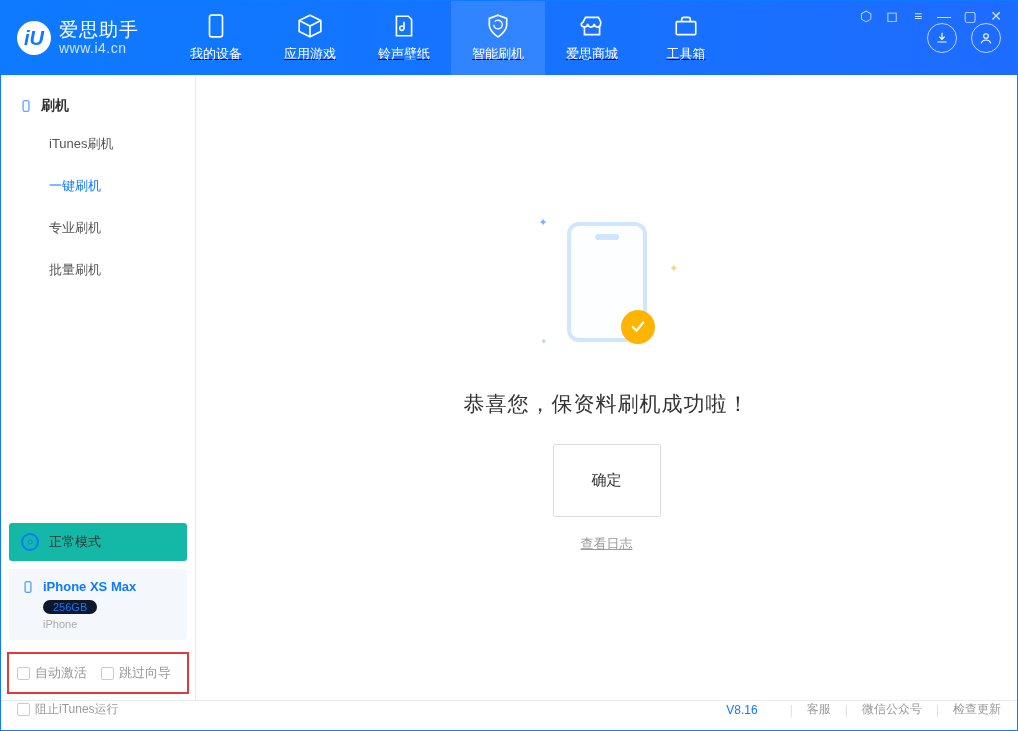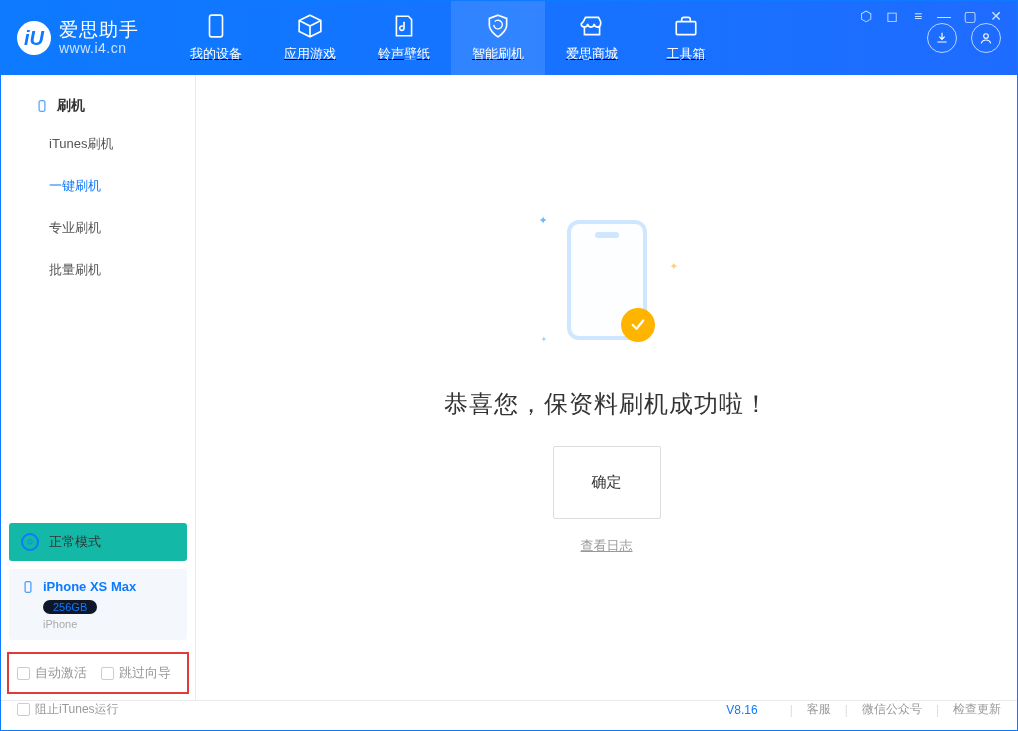--- a/index.html
+++ b/index.html
@@ -15,40 +15,40 @@
 .nav-tab.active { background: rgba(255,255,255,0.12); }
 .nav-tab svg { width: 26px; height: 26px; fill: #fff; }
 .nav-tab-label { font-size: 13px; }
 .header-right { margin-left: auto; display: flex; align-items: center; gap: 14px; }
 .win-btn { color: #cce3ff; font-size: 14px; cursor: pointer; display: flex; align-items: center; justify-content: center; width: 16px; height: 16px; }
 .header-circle { width: 30px; height: 30px; border: 1.5px solid rgba(255,255,255,0.7); border-radius: 50%; display: flex; align-items: center; justify-content: center; color: #fff; }
 .win-controls { display: flex; gap: 10px; position: absolute; top: 8px; right: 14px; }
 .body { display: flex; height: calc(731px - 74px - 30px - 2px); }
 .sidebar { width: 195px; border-right: 1px solid #eaeaea; display: flex; flex-direction: column; }
 .side-section { padding-top: 14px; }
-.side-header { display: flex; align-items: center; gap: 8px; padding: 8px 34px; color: #333; font-size: 14px; font-weight: 600; }
+.side-header { display: flex; align-items: center; gap: 8px; padding: 8px 18px; color: #333; font-size: 14px; font-weight: 600; }
 .side-header svg { width: 14px; height: 14px; }
 .side-item { padding: 12px 18px 12px 48px; font-size: 13px; color: #555; cursor: pointer; }
 .side-item.active { color: #0d7aff; }
 .side-spacer { flex: 1; }
 .mode-box { margin: 8px; background: #14b8a6; border-radius: 3px; padding: 10px 12px; display: flex; align-items: center; gap: 10px; font-size: 13px; color: #333; }
 .mode-ico { width: 18px; height: 18px; border: 2px solid #0d7aff; border-radius: 50%; display:flex; align-items:center; justify-content:center; }
 .device-box { margin: 0 8px 8px; background: #f4f8fc; border-radius: 3px; padding: 10px 12px; font-size: 13px; }
 .dev-row1 { display: flex; align-items: center; gap: 8px; color: #0d7aff; font-weight: 600; }
 .dev-badge { display: inline-block; background: #0f172a; color: #0d7aff; border-radius: 10px; padding: 1px 10px; font-size: 11px; margin: 6px 0 4px 22px; }
 .dev-sub { color: #aaa; font-size: 11px; margin-left: 22px; }
 .check-row-highlight { border: 2px solid #e03b3b; margin: 4px 6px 6px; padding: 10px 8px; display: flex; gap: 14px; font-size: 13px; color: #999; }
 .chk { display: flex; align-items: center; gap: 5px; }
 .chk-box { width: 13px; height: 13px; border: 1px solid #ccc; border-radius: 2px; }
 .main { flex: 1; position: relative; display: flex; flex-direction: column; align-items: center; justify-content: center; }
 .phone-illus { width: 80px; height: 120px; border: 4px solid #cfe6ff; border-radius: 12px; position: relative; background: #fcfeff; }
 .phone-illus::before { content:""; position:absolute; top:8px; left:50%; transform:translateX(-50%); width:24px; height:6px; background:#cfe6ff; border-radius:3px; }
 .check-badge { position: absolute; right: -12px; bottom: -6px; width: 34px; height: 34px; background: #ffb400; border-radius: 50%; display:flex; align-items:center; justify-content:center; }
 .sparkle { position: absolute; font-size: 11px; color: #6fb7ff; }
-.msg-title { margin-top: 48px; font-size: 24px; color: #333; font-weight: 500; letter-spacing: 1px; }
+.msg-title { margin-top: 48px; font-size: 21px; color: #333; font-weight: 500; letter-spacing: 1px; }
 .ok-btn { margin-top: 26px; border: 1px solid #ddd; background: #fff; padding: 26px 38px; font-size: 15px; color: #333; cursor: pointer; border-radius: 2px; }
 .log-link { margin-top: 18px; color: #999; font-size: 13px; text-decoration: underline; cursor: pointer; }
 .footer { height: 30px; border-top: 1px solid #eaeaea; display: flex; align-items: flex-start; padding: 0 16px; font-size: 12px; color: #999; }
 .footer .chk { color: #999; }
 .footer-right { margin-left: auto; display: flex; align-items: center; gap: 14px; }
 .footer-right a { color: #999; text-decoration: none; cursor: pointer; }
 .divider { color: #ddd; }
 .ver { color: #0d7aff; margin-right: 18px; }
 </style>
 </head>

